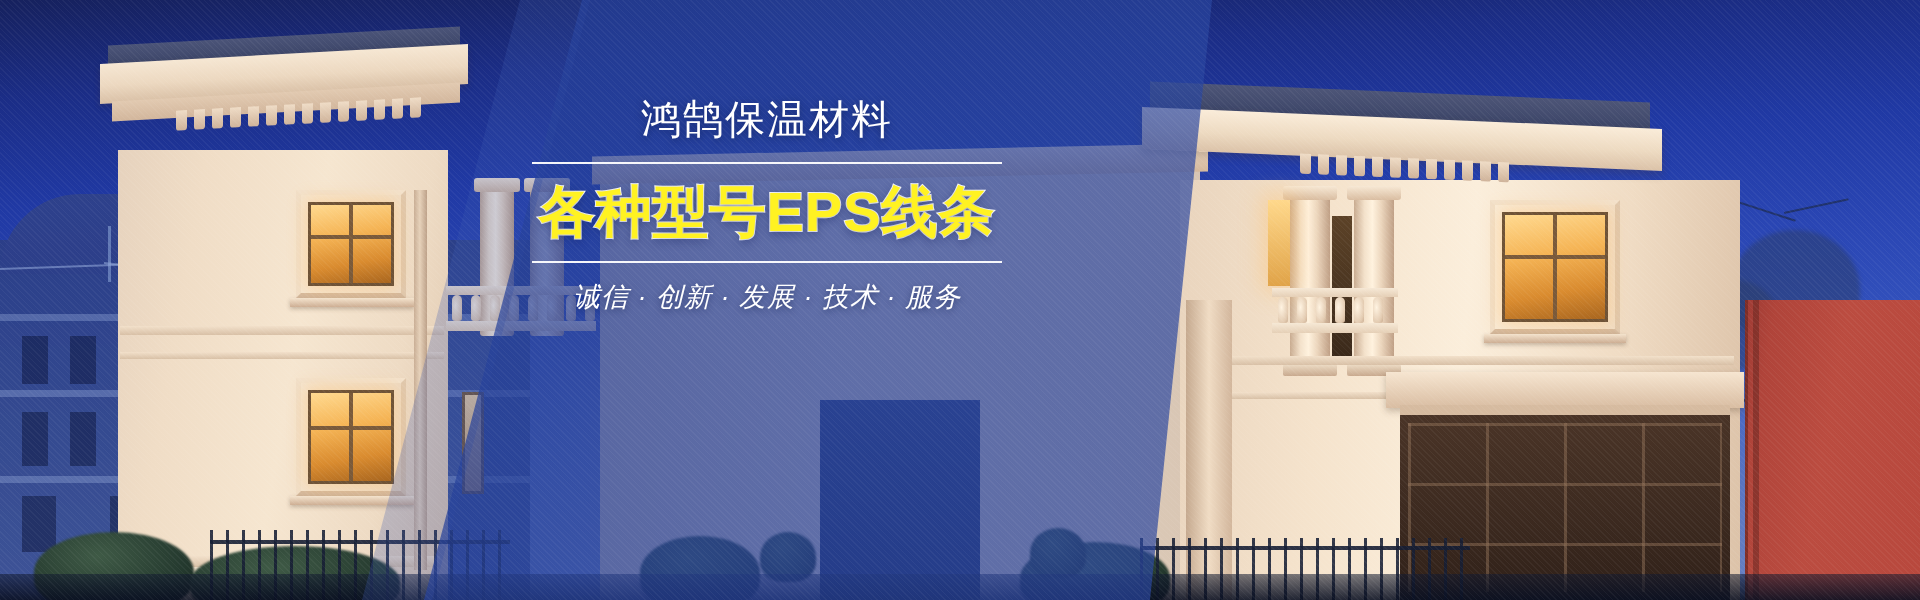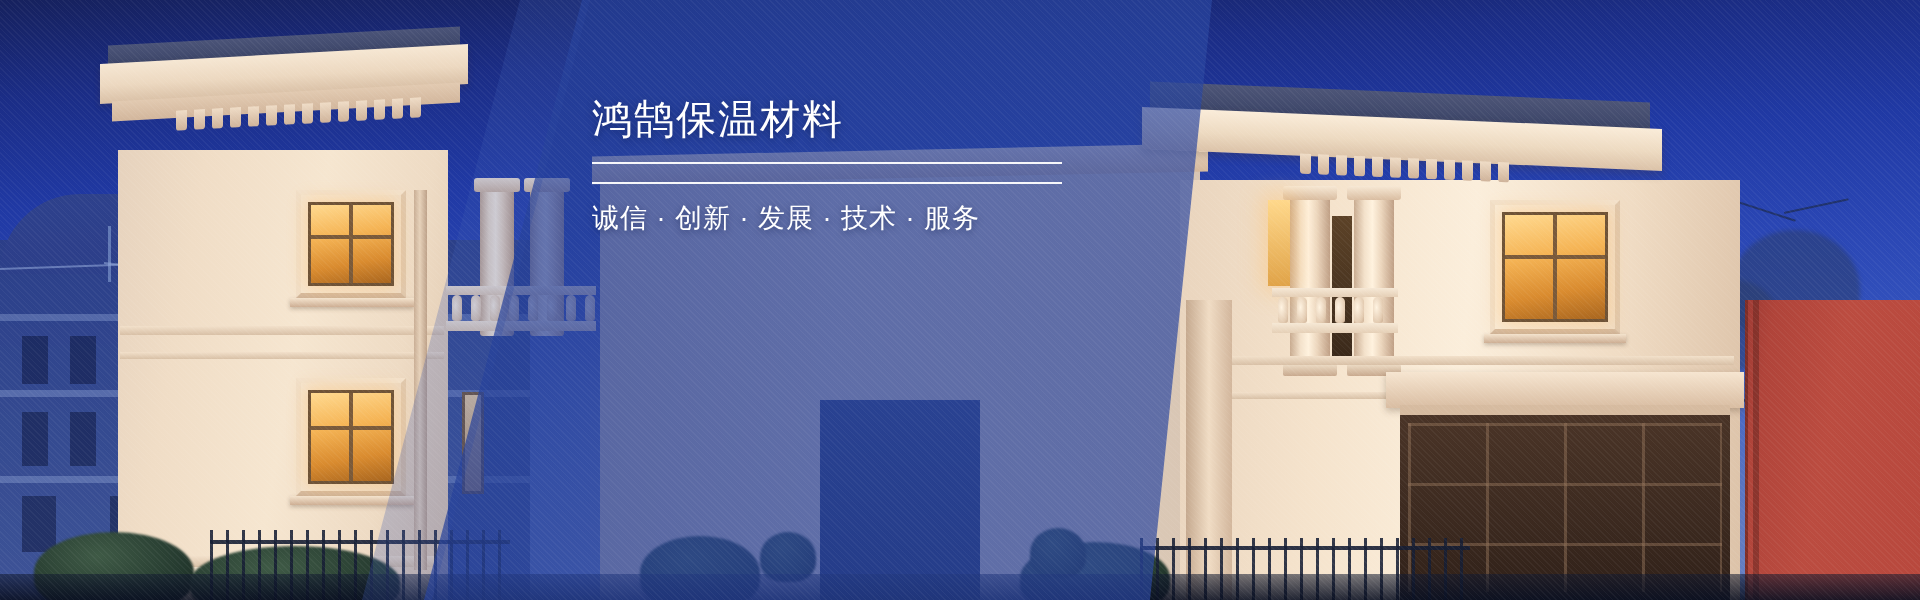--- a/index.html
+++ b/index.html
@@ -245,22 +245,23 @@
 
   
   .hatch{
     position:absolute; inset:0;
     background-image:repeating-linear-gradient(45deg, rgba(255,255,255,.045) 0 1px, rgba(0,0,0,0) 1px 4px);
     pointer-events:none;
   }
 
   
   .content{
-    position:absolute; left:592px; top:96px; width:470px;
+    position:absolute; left:532px; top:96px; width:470px;
     z-index:6;
+    text-align:center;
   }
   .company-name{
     font-size:40px;
     line-height:1.15;
     color:#ffffff;
     letter-spacing:2px;
     font-weight:400;
     text-shadow:0 2px 7px rgba(10,24,70,.55);
     white-space:nowrap;
   }
@@ -284,20 +285,21 @@
     text-shadow:0 3px 10px rgba(20,30,90,.45);
   }
   .headline .line2{ display:block; }
 
   .tagline{
     font-size:27px;
     color:#ffffff;
     letter-spacing:1px;
     white-space:nowrap;
     text-shadow:0 2px 6px rgba(10,24,70,.5);
+    font-style:italic;
   }
 </style>
 </head>
 <body>
 
 <div class="banner">
 
   <div class="sky"></div>
   <div class="sky-haze"></div>
 
@@ -474,20 +476,21 @@
   <div class="overlay-panel"></div>
   <div class="hatch"></div>
 
   <div class="content">
 
     <div class="company-name">鸿鹄保温材料</div>
 
     <div class="rule"></div>
 
     <div class="headline">
+      <span class="line1">各种型号EPS线条</span>
     </div>
 
     <div class="rule bottom"></div>
 
     <div class="tagline">诚信 · 创新 · 发展 · 技术 · 服务</div>
   </div>
 
 </div>
 
 </body></html>

